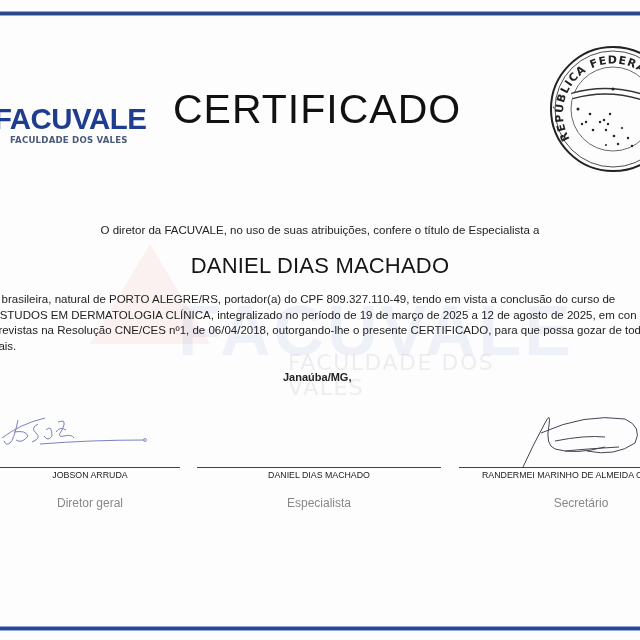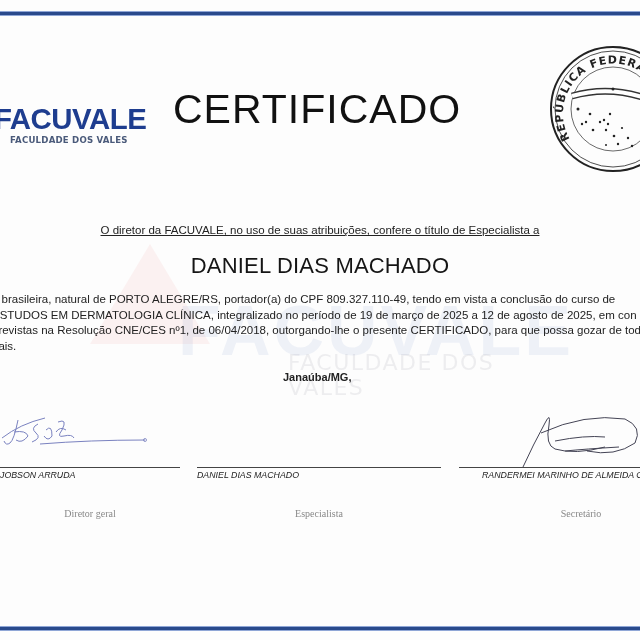--- a/index.html
+++ b/index.html
@@ -24,29 +24,29 @@
   .seal { position:absolute; left:548px; top:44px; width:130px; height:130px; }
 
   .watermark { position:absolute; left:90px; top:244px; width:460px; height:130px; pointer-events:none; }
   .wm-tri { position:absolute; left:0; top:0; width:0; height:0;
     border-left:60px solid transparent; border-right:60px solid transparent; border-bottom:100px solid rgba(230,80,80,0.07); }
   .wm-word { position:absolute; left:88px; top:52px; font-weight:bold; font-size:70px; color:rgba(90,120,190,0.09);
     letter-spacing:3px; line-height:70px; }
   .wm-sub { position:absolute; left:198px; top:106px; font-family:"DejaVu Sans", sans-serif; font-size:22px;
     color:rgba(120,120,140,0.12); letter-spacing:1.5px; }
 
-  .intro { position:absolute; left:0; width:640px; top:224px; text-align:center; font-size:11.5px; color:#222;text-decoration:underline; }
+  .intro { position:absolute; left:0; width:640px; top:224px; text-align:center; font-size:11.5px; color:#222; }
   .name { position:absolute; left:0; width:640px; top:253px; text-align:center; font-size:22px; color:#151515; letter-spacing:0.2px; }
   .body-text { position:absolute; left:-8px; top:292px; width:700px; font-size:11.5px; line-height:15.5px; color:#222; white-space:nowrap; }
   .body-text span { display:block; }
   .place { position:absolute; left:283px; top:371px; font-size:11px; font-weight:bold; color:#222; }
 
   .sig-line { position:absolute; height:1px; background:#444; top:467px; }
-  .sig-name { position:absolute; font-size:8.8px; color:#222; text-align:left; top:470px; white-space:nowrap;font-style:italic; }
-  .sig-role { position:absolute; font-size:10px; color:#888; text-align:center; top:508px;font-family:Liberation Serif, serif; }
+  .sig-name { position:absolute; font-size:8.8px; color:#222; text-align:center; top:470px; white-space:nowrap; }
+  .sig-role { position:absolute; font-size:12px; color:#888; text-align:center; top:496px; }
   svg.sig { position:absolute; }
 </style>
 </head>
 <body>
 
 <div class="rule top"></div>
 
 <div class="watermark">
   <div class="wm-tri"></div>
   <div class="wm-word">FACUVALE</div>

